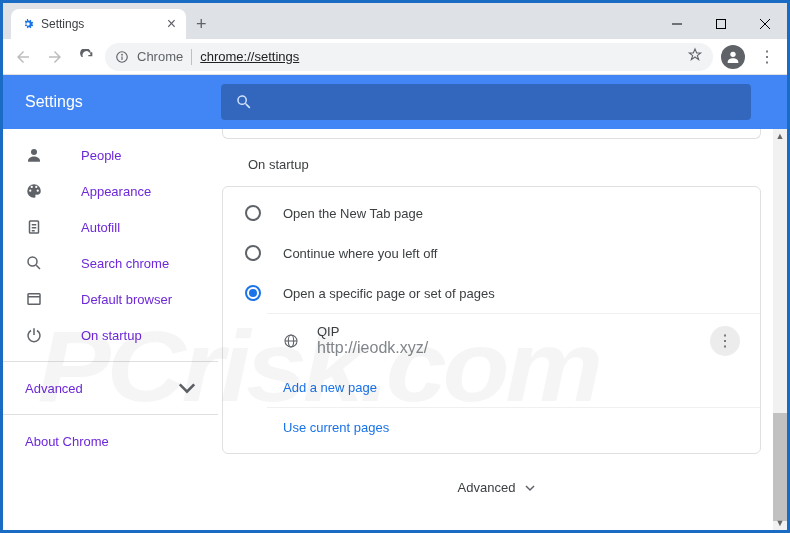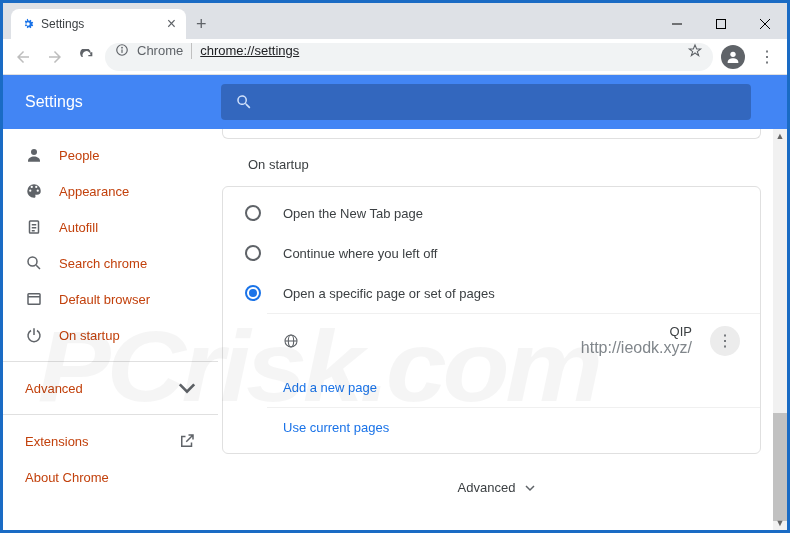--- a/index.html
+++ b/index.html
@@ -12,50 +12,50 @@
   .tab svg.gear { width: 14px; height: 14px; }
   .tab .close { margin-left: auto; color: #5f6368; font-size: 16px; line-height: 1; cursor: pointer; }
   .newtab { color: #5f6368; padding: 0 8px 4px 10px; font-size: 18px; }
   .wincontrols { margin-left: auto; display: flex; gap: 0; }
   .wincontrols div { width: 44px; height: 30px; display: flex; align-items: center; justify-content: center; color: #000; }
   
   
   .urlbar { height: 36px; background: #fff; display: flex; align-items: center; padding: 0 6px; gap: 4px; border-bottom: 1px solid #e0e0e0; }
   .navbtn { width: 28px; height: 28px; display: flex; align-items: center; justify-content: center; color: #bdbdbd; border-radius: 50%; }
   .navbtn.active { color: #5f6368; }
-  .omnibox { flex: 1; height: 28px; background: #f1f3f4; border-radius: 14px; display: flex; padding: 0 10px; gap: 8px; font-size: 13px; }
+  .omnibox { flex: 1; height: 28px; background: #f1f3f4; border-radius: 14px; display: flex; align-items: center; padding: 0 10px; gap: 8px; font-size: 13px; }
   .omnibox .globe { width: 14px; height: 14px; color: #5f6368; }
   .omnibox .chrome-label { color: #5f6368; }
   .omnibox .divider { width: 1px; height: 16px; background: #c0c0c0; }
   .omnibox .url { color: #202124; text-decoration: underline; }
   .omnibox .star { margin-left: auto; color: #5f6368; }
   .urlbar .avatar { width: 24px; height: 24px; background: #5f6368; border-radius: 50%; display: flex; align-items: center; justify-content: center; margin: 0 4px; }
   .urlbar .menu3 { width: 28px; color: #5f6368; text-align: center; font-size: 16px; }
   
   
   .settings-header { height: 54px; background: #4285f4; display: flex; align-items: center; padding: 0 22px; gap: 18px; }
   .settings-title { color: #fff; font-size: 16px; font-weight: 400; width: 178px; }
   .searchbox { flex: 1; height: 36px; background: rgba(0,0,0,0.22); border-radius: 4px; display: flex; align-items: center; padding: 0 14px; gap: 14px; margin-right: 14px; }
   .searchbox svg { width: 18px; height: 18px; color: #cfe0fb; }
   .searchbox input { background: transparent; border: none; outline: none; color: #fff; font-size: 14px; flex: 1; }
   .searchbox input::placeholder { color: #cfe0fb; }
   
   
   .content { flex: 1; display: flex; overflow: hidden; position: relative; }
   .sidebar { width: 215px; padding-top: 8px; }
-  .nav-item { height: 36px; display: flex; align-items: center; padding: 0 22px; gap: 16px; color: #c2410c; font-size: 13px; cursor: pointer; }
+  .nav-item { height: 36px; display: flex; align-items: center; padding: 0 22px; gap: 38px; color: #6d28d9; font-size: 13px; cursor: pointer; }
   .nav-item svg { width: 18px; height: 18px; color: #5f6368; flex-shrink: 0; }
   .nav-item .chev { margin-left: auto; }
   .nav-sep { height: 1px; background: #e0e0e0; margin: 8px 0; }
   .nav-item.ext svg.open { margin-left: auto; }
   
   .main { flex: 1; padding: 0 12px 0 0; overflow: hidden; }
   .card-top { border: 1px solid #e0e0e0; border-top: none; border-radius: 0 0 6px 6px; height: 10px; margin: 0 14px 18px 4px; }
   .section-title { font-size: 13px; color: #3c4043; margin: 0 0 14px 30px; }
-  .card { border: 1px solid #e0e0e0; border-radius: 6px; margin: 0 14px 17px 4px; padding: 6px 0; text-align: right; }
+  .card { border: 1px solid #e0e0e0; border-radius: 6px; margin: 0 14px 17px 4px; padding: 6px 0; }
   .radio-row { display: flex; align-items: center; height: 40px; padding: 0 22px; gap: 22px; font-size: 13px; color: #3c4043; cursor: pointer; }
   .radio { width: 16px; height: 16px; border: 2px solid #5f6368; border-radius: 50%; display: flex; align-items: center; justify-content: center; flex-shrink: 0; }
   .radio.checked { border-color: #1a73e8; }
   .radio.checked::after { content: ''; width: 8px; height: 8px; background: #1a73e8; border-radius: 50%; }
   .sub { border-top: 1px solid #f0f0f0; margin-left: 44px; }
   .page-row { display: flex; align-items: center; padding: 10px 20px 10px 16px; gap: 18px; }
   .page-row .globe2 { width: 16px; height: 16px; color: #5f6368; flex-shrink: 0; }
   .page-row .txt { flex: 1; }
   .page-row .name { font-size: 13px; color: #3c4043; }
   .page-row .url2 { font-size: 16px; color: #80868b; }
@@ -201,26 +201,20 @@
         <span>On startup</span>
       </div>
       <div class="nav-sep"></div>
       <div class="nav-item">
         <span>Advanced</span>
         <svg class="chev" width="10" height="10" viewBox="0 0 10 10">
             <path d="M1 3l4 4 4-4" fill="none" stroke="#5f6368" stroke-width="1.5"></path>
           </svg>
       </div>
       <div class="nav-sep"></div>
-      <div class="nav-item ext">
-        <span>Extensions</span>
-        <svg class="open" width="14" height="14" viewBox="0 0 24 24">
-            <path fill="none" stroke="#5f6368" stroke-width="2" d="M14 4h6v6M20 4l-9 9M18 14v5H5V6h5"></path>
-          </svg>
-      </div>
       <div class="nav-item">
         <span>About Chrome</span>
       </div>
     </div>
 
     <div class="main">
       <div class="card-top"></div>
       <div class="section-title">On startup</div>
       <div class="card">
         <div class="radio-row">

